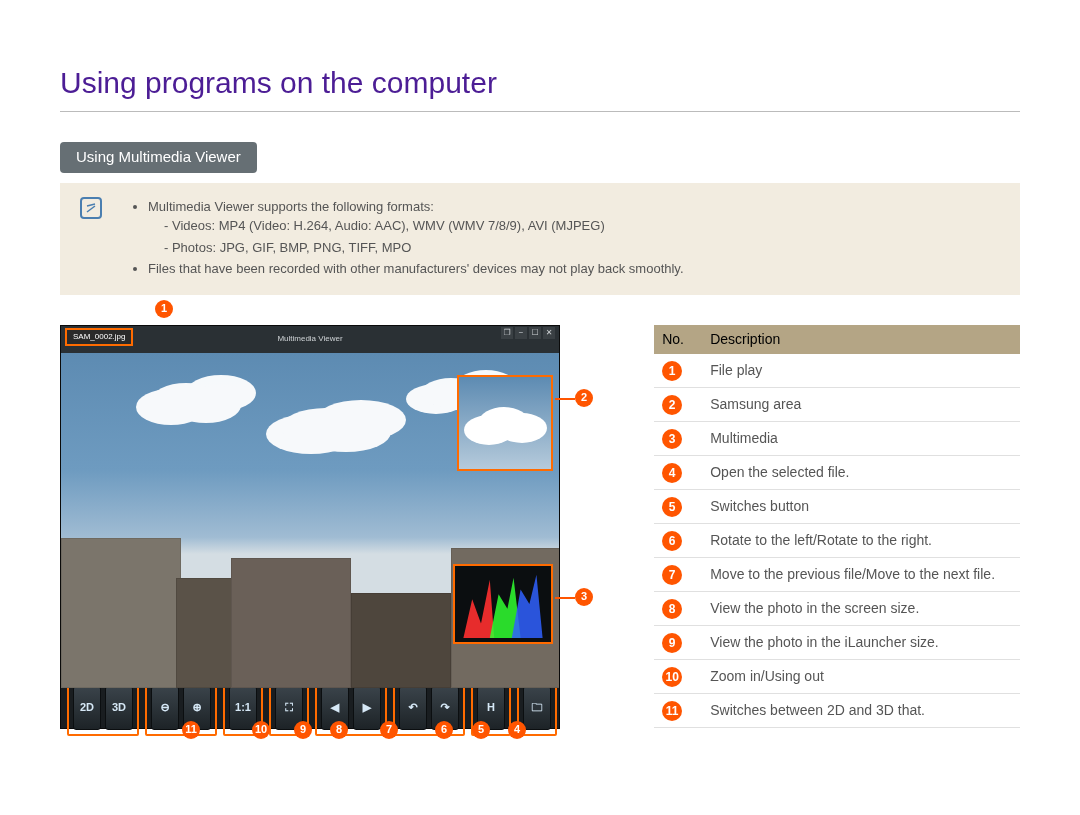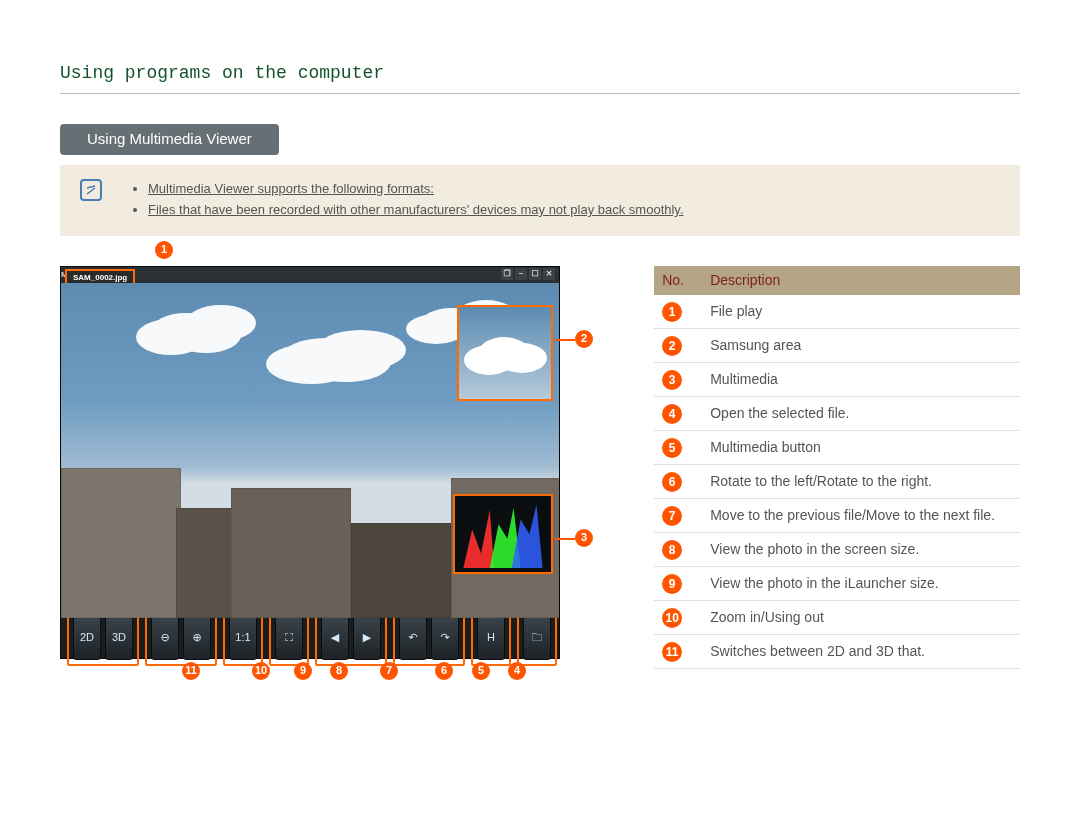--- a/index.html
+++ b/index.html
@@ -7,34 +7,33 @@
     margin: 0;
     background: #ffffff;
     font-family: Arial, Helvetica, sans-serif;
     color: #3a3a3a;
     font-size: 14px;
     line-height: 1.5;
     width: 1080px;
   }
   .page { padding: 60px 60px 30px 60px; }
   .page-title {
-    font-size: 18px;
+    font-size: 30px;
     font-weight: 300;
-    color: #14532d;
+    color: #4c1d95;
     margin-bottom: 6px;
-    font-family: Liberation Mono, monospace;
   }
   .title-underline { border-bottom: 1px solid #bbb; margin-bottom: 30px; }
   .pill {
     display: inline-block;
     background: #666f74;
     color: #fff;
     font-weight: 400;
     font-size: 15px;
-    padding: 4px 27px;
+    padding: 4px 16px;
     border-radius: 4px;
     margin-bottom: 10px;
   }
   .intro { margin-bottom: 18px; }
   .intro strong { font-weight: 700; }
   .note-box {
     background: #f2ece0;
     padding: 14px 14px 14px 70px;
     position: relative;
     font-size: 13px;
@@ -47,41 +46,41 @@
     top: 14px;
     width: 22px;
     height: 22px;
     border: 2px solid #4a7eb0;
     border-radius: 4px;
     display: flex;
     align-items: center;
     justify-content: center;
   }
   .note-icon svg { stroke: #4a7eb0; }
-  .note-box ul { margin: 0; padding-left: 18px; text-decoration: underline; }
+  .note-box ul { margin: 0; padding-left: 18px; }
   .note-box ul ul { list-style: none; padding-left: 16px; }
   .note-box ul ul li::before { content: "- "; }
   .note-box li { margin-bottom: 2px; }
   h3.sub { font-size: 15px; font-weight: 700; margin: 0 0 14px 0; }
   .content-row { display: flex; gap: 90px; align-items: flex-start; }
   .left-col { width: 510px; position: relative; }
   .right-col { width: 370px; }
 
   
   .viewer {
     width: 500px;
     background: #191d20;
     border: 1px solid #0a0a0a;
     position: relative;
   }
   .viewer-title {
-    height: 16px;
+    height: 27px;
     background: #2a3034;
-    display:flex; align-items:center; 
-    color:#cfd3d6; font-size:8px; font-weight:700;
+    display:flex; align-items:center; justify-content:center;
+    color:#cfd3d6; font-size:8px; font-weight:400;
     position:relative;
   }
   .file-badge {
     position:absolute; left:4px; top:2px;
     background:#2a2a2a; color:#fff; font-size:8px;
     padding:1px 6px; border:2px solid #ff6b00;
   }
   .win-ctrls {
     position:absolute; right:4px; top:1px;
     display:flex; gap:2px;
@@ -126,40 +125,40 @@
     height:40px; background:#191d20;
     display:flex; align-items:center; gap:6px;
     padding:0 6px;
   }
   .tbgroup { display:flex; gap:4px; padding:4px; border:2px solid transparent; border-radius:2px;}
   .hl { border-color:#ff6b00; }
   .tbbtn {
     width:28px; height:44px;
     background: linear-gradient(#3a434a,#1d2327);
     border:1px solid #0b0e10; border-radius:3px;
-    color:#d6e8f6; font-size:11px; font-weight:400;
+    color:#d6e8f6; font-size:11px; font-weight:700;
     display:flex; align-items:center; justify-content:center;
     cursor:pointer;
   }
 
   .callout {
     position:absolute;
     width:18px; height:18px;
     background:#ff5500;
     color:#fff; border-radius:50%;
     font-size:11px; font-weight:700;
     display:flex; align-items:center; justify-content:center;
     z-index:5;
   }
   .c-line-h { position:absolute; height:2px; background:#ff5500; z-index:4;}
 
   
   table.desc { width:100%; border-collapse: collapse; font-size:14px; }
   table.desc th {
-    background:#b4a585; color:#7f1d1d; text-align:left;
+    background:#b4a585; color:#000000; text-align:left;
     padding:4px 8px; font-weight:400;
   }
   table.desc th:first-child { width:48px; }
   table.desc td {
     border-bottom:1px solid #e0e0e0; padding:6px 8px; color:#555;
   }
   .bub {
     width:20px; height:20px;
     background:#ff5500; color:#fff; border-radius:50%;
     display:inline-flex; align-items:center; justify-content:center;
@@ -177,20 +176,24 @@
 
   <div class="note-box">
     <div class="note-icon">
       <svg width="12" height="12" viewBox="0 0 24 24" fill="none" stroke-width="3">
           <path d="M4 8 L20 4 M4 20 L20 8"></path>
         </svg>
     </div>
     <ul>
       <li>
         <span>Multimedia Viewer supports the following formats:</span>
+        <ul>
+          <li>Videos: MP4 (Video: H.264, Audio: AAC), WMV (WMV 7/8/9), AVI (MJPEG)</li>
+          <li>Photos: JPG, GIF, BMP, PNG, TIFF, MPO</li>
+        </ul>
       </li>
       <li>Files that have been recorded with other manufacturers' devices may not play back smoothly.</li>
     </ul>
   </div>
 
 
   <div class="content-row">
     <div class="left-col">
 
       <div class="callout" style="left:95px; top:-25px;">1</div>
@@ -299,21 +302,21 @@
             <tr>
               <td><span class="bub">3</span></td>
               <td>Multimedia</td>
             </tr>
             <tr>
               <td><span class="bub">4</span></td>
               <td>Open the selected file.</td>
             </tr>
             <tr>
               <td><span class="bub">5</span></td>
-              <td>Multimedia button</td>
+              <td>Switches button</td>
             </tr>
             <tr>
               <td><span class="bub">6</span></td>
               <td>Rotate to the left/Rotate to the right.</td>
             </tr>
             <tr>
               <td><span class="bub">7</span></td>
               <td>Move to the previous file/Move to the next file.</td>
             </tr>
             <tr>

